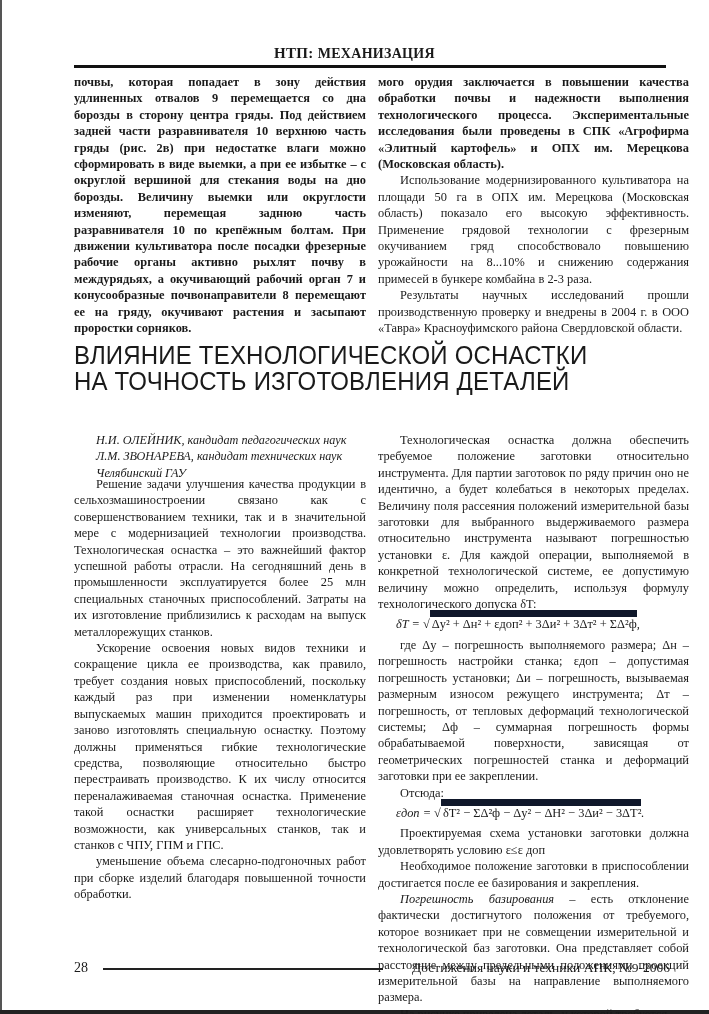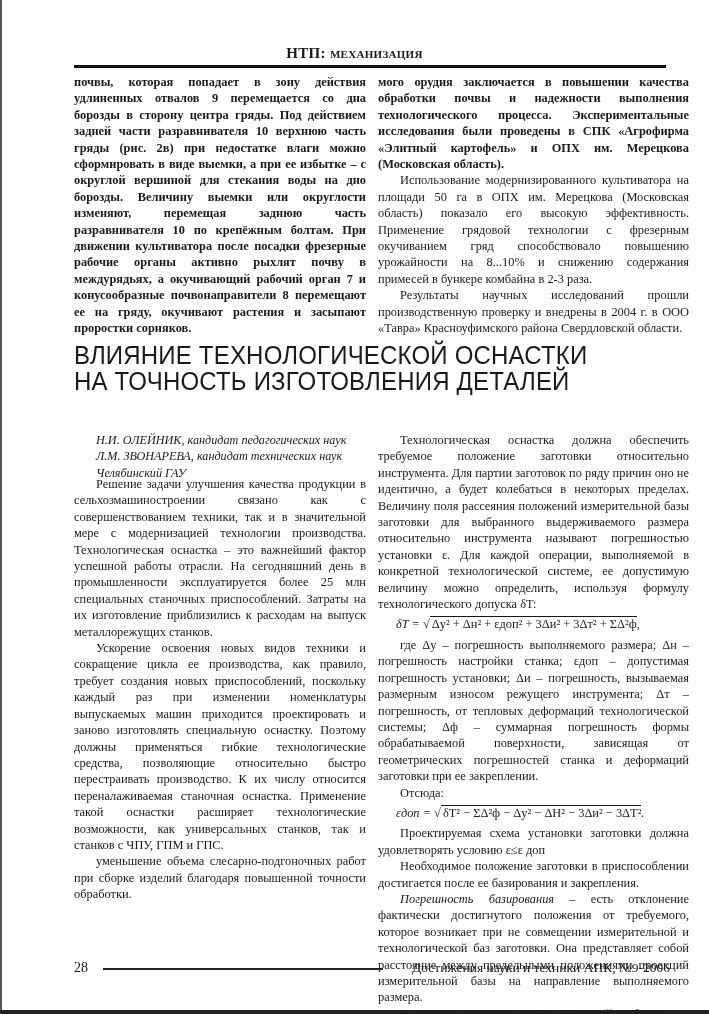--- a/index.html
+++ b/index.html
@@ -6,21 +6,21 @@
   body {
     width: 709px; height: 1014px; background: #ffffff; position: relative; overflow: hidden;
     font-family: "Liberation Serif", "DejaVu Serif", serif; color: #1a1a1a;
   }
   .edge-left { position: absolute; left: 0; top: 0; width: 2px; height: 100%; background: #555; }
   .edge-bottom { position: absolute; left: 0; bottom: 0; width: 100%; height: 4px; background: #222; }
   .header-title {
     position: absolute; left: 0; width: 709px; top: 45px; text-align: center;
     font-weight: bold; font-size: 15px; letter-spacing: 0.3px;
   }
-  .header-title .small { font-size: 11px; font-variant: normal; }
+  .header-title .small { font-size: 14px; font-variant: normal; }
   .header-rule { position: absolute; left: 74px; width: 592px; top: 65px; height: 3px; background: #111; }
 
   .col { position: absolute; font-size: 12.4px; line-height: 16.4px; text-align: justify; }
   .col p { margin: 0; text-indent: 22px; }
   .col p.noindent { text-indent: 0; font-weight: bold; }
   .col-left-top { left: 74px; top: 74px; width: 292px; }
   .col-right-top { left: 378px; top: 74px; width: 311px; }
 
   .article-title {
     position: absolute; left: 74px; top: 342px; width: 620px;
@@ -28,21 +28,21 @@
     letter-spacing: 0.2px; font-weight: normal; transform: scaleX(0.96); transform-origin: left;
   }
   .authors {
     position: absolute; left: 96px; top: 432px; width: 270px; font-style: italic; font-size: 12.2px; line-height: 16.4px;
   }
   .authors div { white-space: nowrap; }
   .col-left-main { left: 74px; top: 476px; width: 292px; }
   .col-right-main { left: 378px; top: 432px; width: 311px; }
 
   .formula { text-indent: 0 !important; text-align: left; padding-left: 18px; font-style: italic; font-size: 12.4px; margin: 4px 0 4px 0 !important; white-space: nowrap; }
-  .formula .root { border-top: 1px solid #0f172a; padding-left: 2px; font-style: normal; }
+  .formula .root { border-top: 7px solid #0f172a; padding-left: 2px; font-style: normal; }
 
   .footer-page { position: absolute; left: 74px; top: 960px; font-size: 14px; }
   .footer-rule { position: absolute; left: 103px; width: 280px; top: 968px; height: 2px; background: #222; }
   .footer-journal { position: absolute; left: 412px; top: 960px; font-size: 13.5px; }
   .italic { font-style: italic; }
 </style>
 </head>
 <body>
 
 <div class="edge-left"></div>

